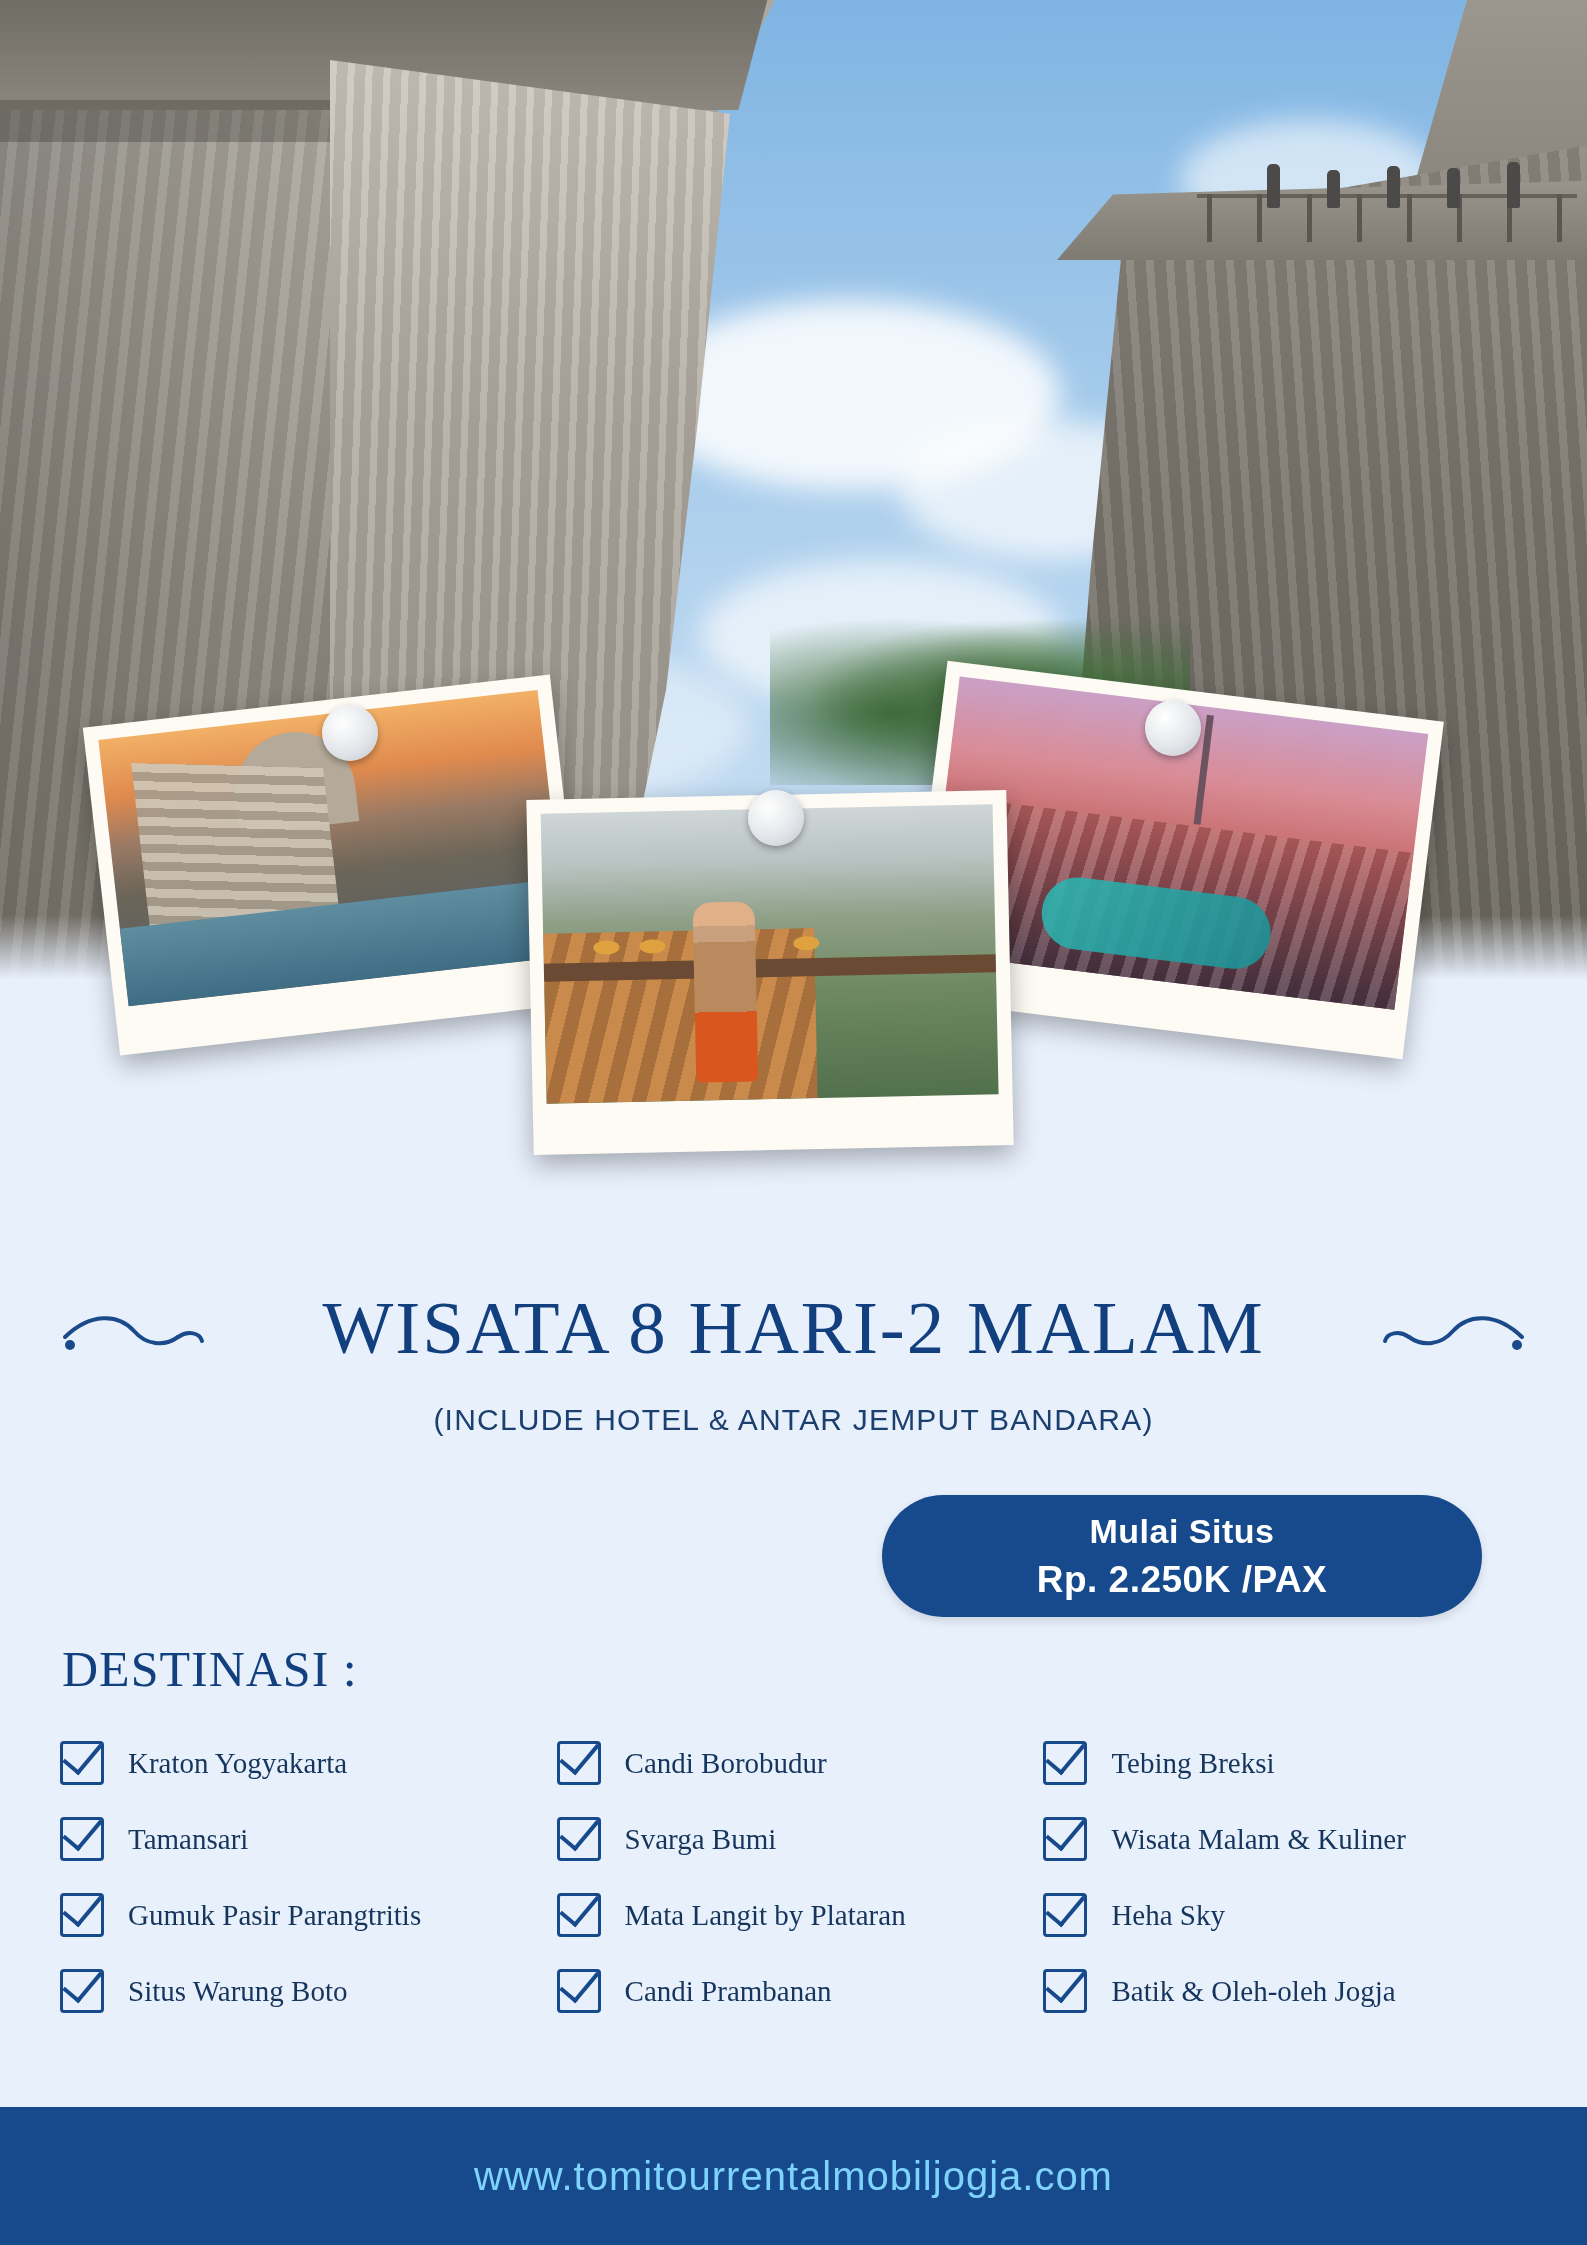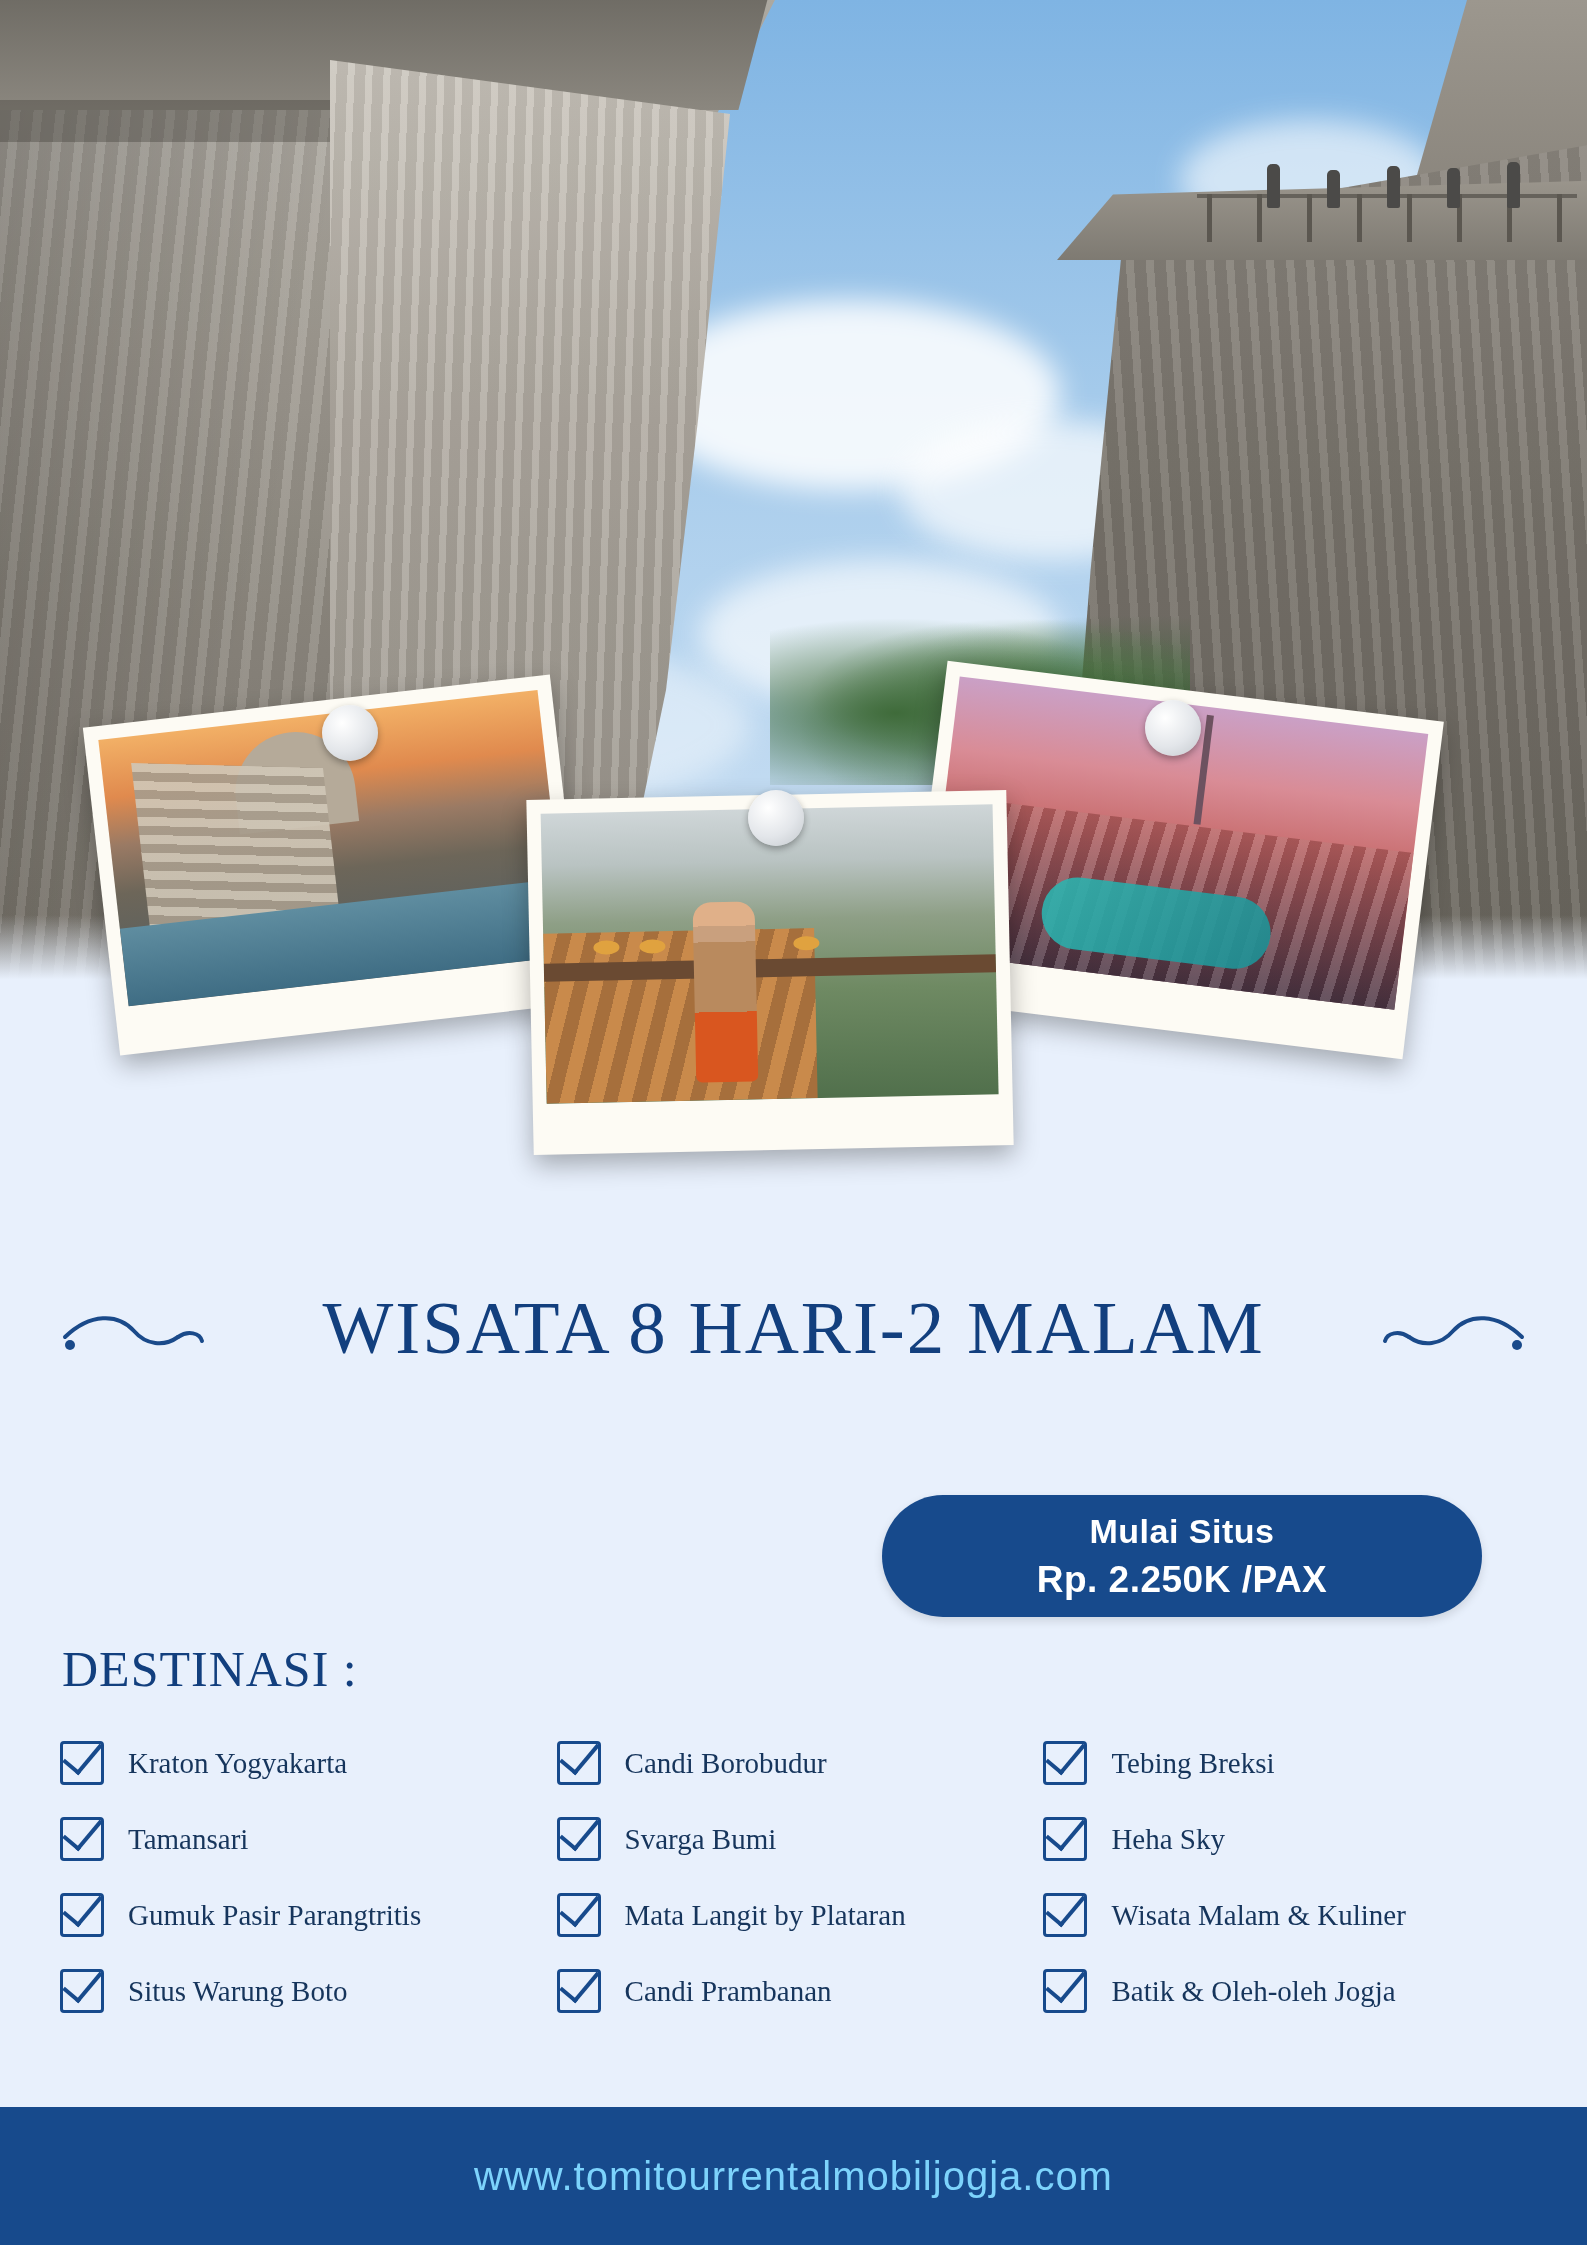--- a/index.html
+++ b/index.html
@@ -424,20 +424,21 @@
         </svg>
       </div>
       <div class="flourish fl-right">
         <svg width="150" height="60" viewBox="0 0 150 60">
           <path d="M145 32 C120 8, 92 8, 76 26 C64 40, 46 42, 32 32" stroke="#1a4a8a" stroke-width="4" fill="none" stroke-linecap="round"></path>
           <path d="M32 32 C22 25, 10 28, 8 36" stroke="#1a4a8a" stroke-width="4" fill="none" stroke-linecap="round"></path>
           <circle cx="140" cy="40" r="5" fill="#1a4a8a"></circle>
         </svg>
       </div>
       <h1 class="title">WISATA 8 HARI-2  MALAM</h1>
+      <div class="subtitle">(INCLUDE HOTEL &amp; ANTAR JEMPUT BANDARA)</div>
     </div>
 
     <div class="price-pill">
       <div class="line1">Mulai Situs</div>
       <div class="line2">Rp. 2.250K /PAX</div>
     </div>
 
     <div class="dest-heading">DESTINASI :</div>
 
     <div class="dest-grid">
@@ -479,25 +480,25 @@
         </div>
       </div>
 
       <div class="dest-col">
         <div class="dest-item">
           <div class="chk"></div>
           <div class="dest-label">Tebing Breksi</div>
         </div>
         <div class="dest-item">
           <div class="chk"></div>
+          <div class="dest-label">Wisata Malam &amp; Kuliner</div>
+        </div>
+        <div class="dest-item">
+          <div class="chk"></div>
           <div class="dest-label">Heha Sky</div>
-        </div>
-        <div class="dest-item">
-          <div class="chk"></div>
-          <div class="dest-label">Wisata Malam &amp; Kuliner</div>
         </div>
         <div class="dest-item">
           <div class="chk"></div>
           <div class="dest-label">Batik &amp; Oleh-oleh Jogja</div>
         </div>
       </div>
     </div>
   </div>
 
   <div class="footer">

